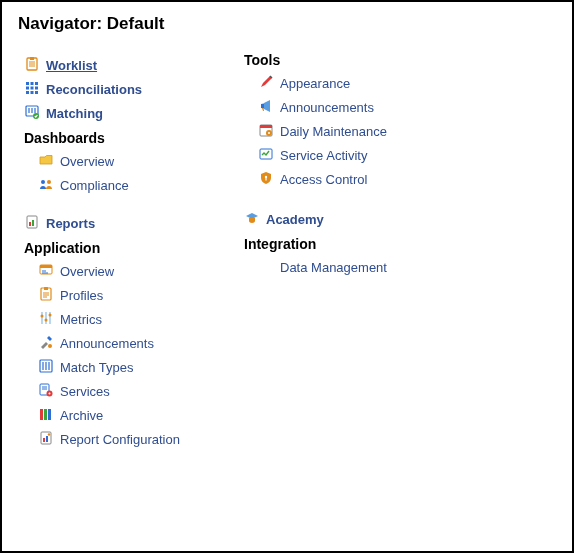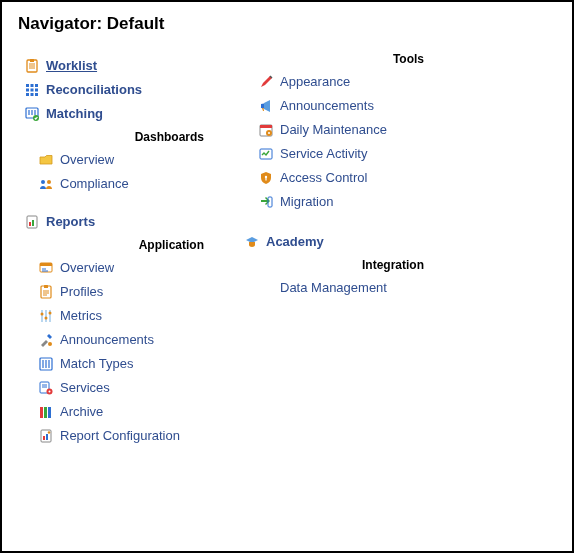--- a/index.html
+++ b/index.html
@@ -22,28 +22,27 @@
     margin: 2px 0 18px 0;
   }
   .columns {
     display: flex;
     gap: 40px;
     padding-left: 6px;
   }
   .col { min-width: 180px; }
   .section-header {
     font-weight: bold;
-    font-size: 12px;
+    font-size: 14px;
     margin: 6px 0 6px 0;
     color: #000;
-    text-align: right;
   }
   .item-row {
     display: flex;
-    align-items: center;
+    align-items: flex-start;
     gap: 6px;
     margin: 4px 0 4px 14px;
     line-height: 20px;
   }
   .item-row.top { margin-left: 0; }
   .item-link {
     color: #2f4d8f;
     text-decoration: none;
     cursor: pointer;
   }
@@ -294,29 +293,20 @@
         <span class="icon">
           <svg width="16" height="16" viewBox="0 0 16 16">
               <path d="M8 2l5 2v4c0 3-2 5-5 6-3-1-5-3-5-6V4z" fill="#e08b1a"></path>
               <circle cx="8" cy="7" r="1.2" fill="#fff"></circle>
               <rect x="7.4" y="8" width="1.2" height="2.5" fill="#fff"></rect>
             </svg>
         </span>
         <a class="item-link">Access Control</a>
       </div>
 
-      <div class="item-row">
-        <span class="icon">
-          <svg width="16" height="16" viewBox="0 0 16 16">
-              <path d="M3 6h6l-2-2 1-1 4 4-4 4-1-1 2-2H3z" fill="#3aa63a"></path>
-              <rect x="10" y="3" width="4" height="10" rx="1" fill="none" stroke="#2d6fd2" stroke-width="1"></rect>
-            </svg>
-        </span>
-        <a class="item-link">Migration</a>
-      </div>
 
       <div style="height:12px"></div>
 
       <div class="item-row top">
         <span class="icon">
           <svg width="16" height="16" viewBox="0 0 16 16">
               <path d="M8 3l6 3-6 3-6-3z" fill="#5a9de0"></path>
               <path d="M5 8v3c0 1 1.5 2 3 2s3-1 3-2V8" fill="#e08b1a"></path>
             </svg>
         </span>

